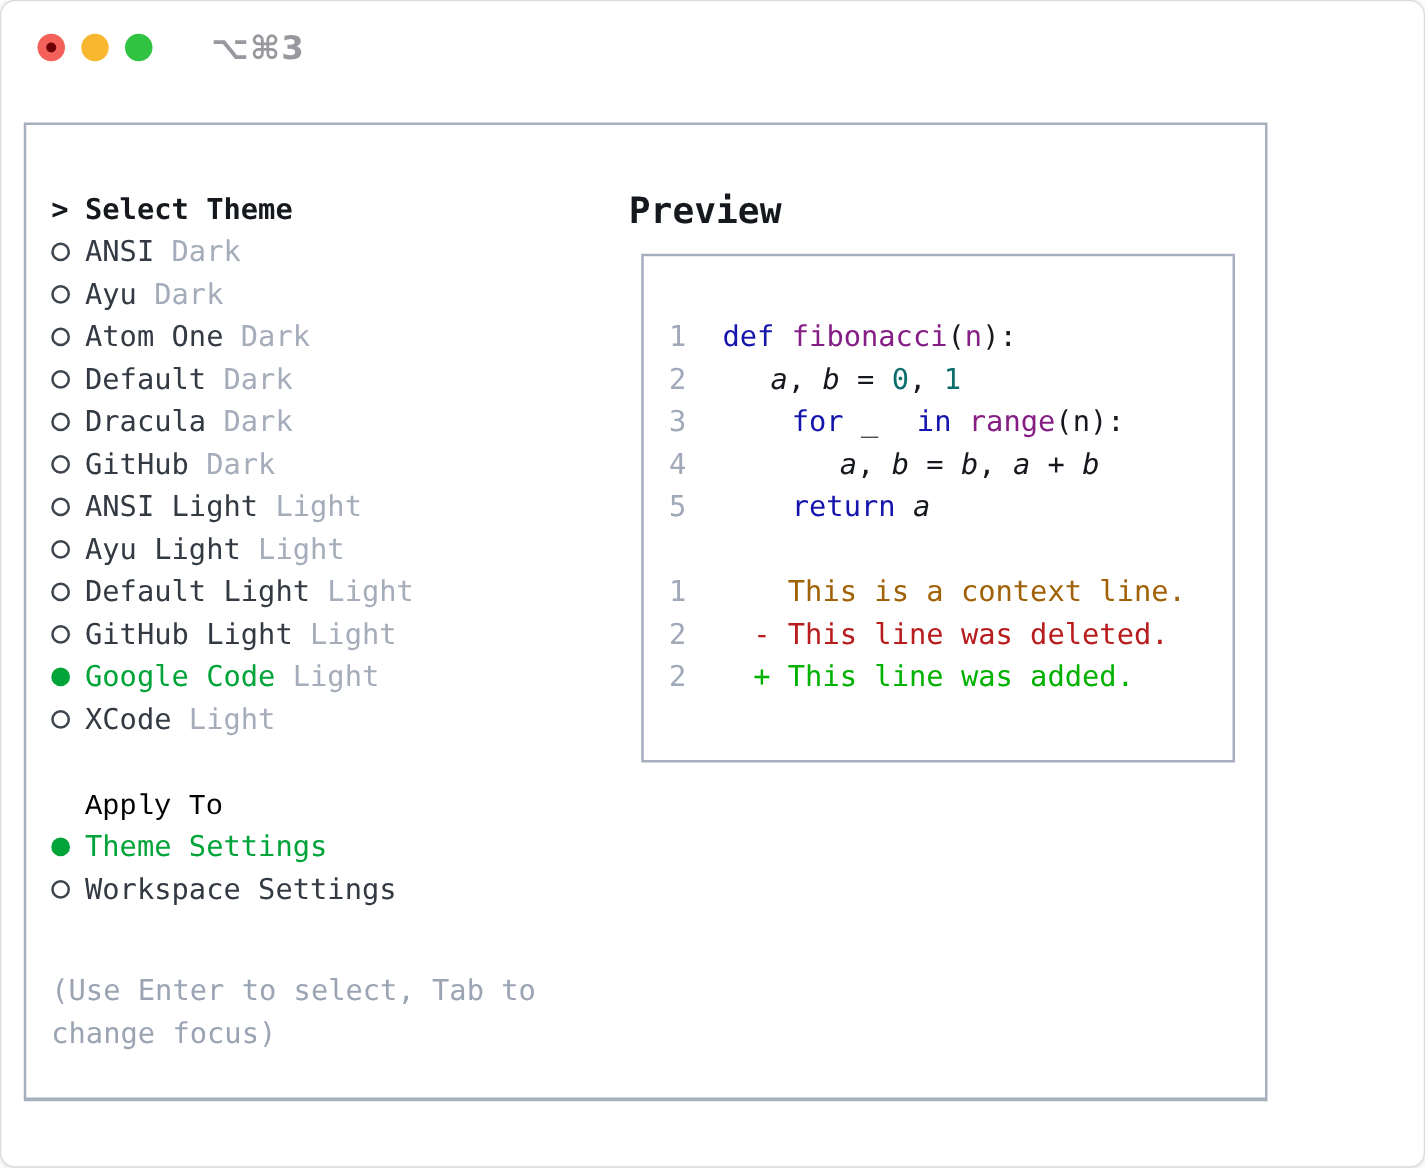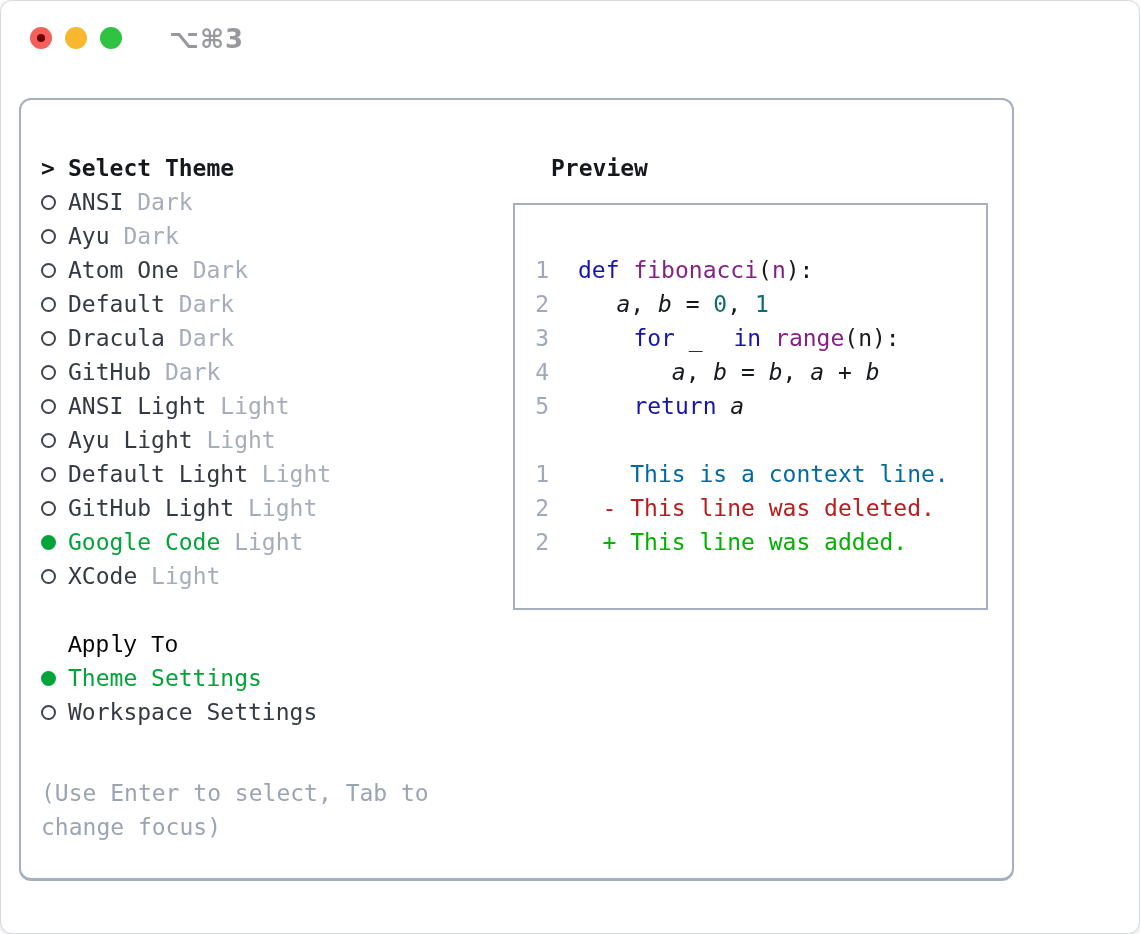--- a/index.html
+++ b/index.html
@@ -13,51 +13,51 @@
   .tl { position:absolute; top:26px; width:22px; height:22px; border-radius:50%; }
   .tl.close { left:29px; background:#f4615a; }
   .tl.close::after { content:""; position:absolute; left:7px; top:7px; width:8px; height:8px;
                      border-radius:50%; background:#6d0004; }
   .tl.min   { left:64px; background:#f7b72e; }
   .tl.zoomb { left:99px; background:#30c342; }
   .win-title { position:absolute; left:168px; top:23px; font-family:"DejaVu Sans", sans-serif;
                font-size:26px; font-weight:bold; color:#97999e; letter-spacing:1px; }
   
   .panel { position:absolute; left:18px; top:97px; width:995px; height:783px;
-           border:2px solid #a6afbd; border-bottom-width:3px; border-radius:12px; background:#ffffff; }
+           border:2px solid #a6afbd; border-bottom-width:3px; border-radius:0; background:#ffffff; }
   .leftcol { position:absolute; left:20px; top:51px; width:450px;
              font-size:23px; line-height:34px; color:#343a43; }
   .row { height:34px; white-space:nowrap; }
   .gap { height:34px; }
   .bcol { display:inline-block; width:27px; vertical-align:top; }
   .prompt { font-weight:bold; color:#15181d; }
   .hdr { font-weight:bold; color:#15181d; }
   .subhdr { color:#000000;font-family:Liberation Mono, monospace; }
   .circle { display:inline-block; width:15px; height:15px; border:2px solid #3f454e;
             border-radius:50%; margin-top:8px; }
   .circle.filled { background:#00a438; border-color:#00a438; }
   .iname { color:#343a43; }
   .iname.sel { color:#00a438; }
   .ivariant { color:#a5adbb; }
   .help { margin-top:13px; width:430px; white-space:normal; color:#9aa4b3; }
   
   .prevhdr { position:absolute; left:482px; top:51px; height:34px; line-height:34px;
-             font-size:23px; font-weight:bold; color:#15181d;margin-left:48px; }
+             font-size:29px; font-weight:bold; color:#15181d; }
   .prevbox { position:absolute; left:492px; top:103px; width:475px; height:407px;
              border:2px solid #a6afbd; background:#ffffff; padding:48px 10px 0 10px; }
   .cline { height:34px; line-height:34px; font-size:23px; white-space:pre; display:flex; }
   .ln { display:inline-block; width:24px; text-align:right; color:#9fa9b8; flex:none;
         margin-right:12px; }
   .code { white-space:pre; color:#15181d; }
   .sk  { color:#1515ad;margin-left:17px; }            
   .sf  { color:#851e85; }            
   .sn  { color:#0d6d6d; }            
   .sv  { color:#15181d; font-style:italic; } 
   .sp  { color:#15181d; }            
-  .sctx { color:#0369a1; }           
+  .sctx { color:#a16207; }           
   .sdel { color:#b91c1c; }           
   .sadd { color:#00b100; }           
 </style>
 </head>
 <body>
 
 <div class="window">
   <div class="titlebar">
     <span class="tl close"></span>
     <span class="tl min"></span>

